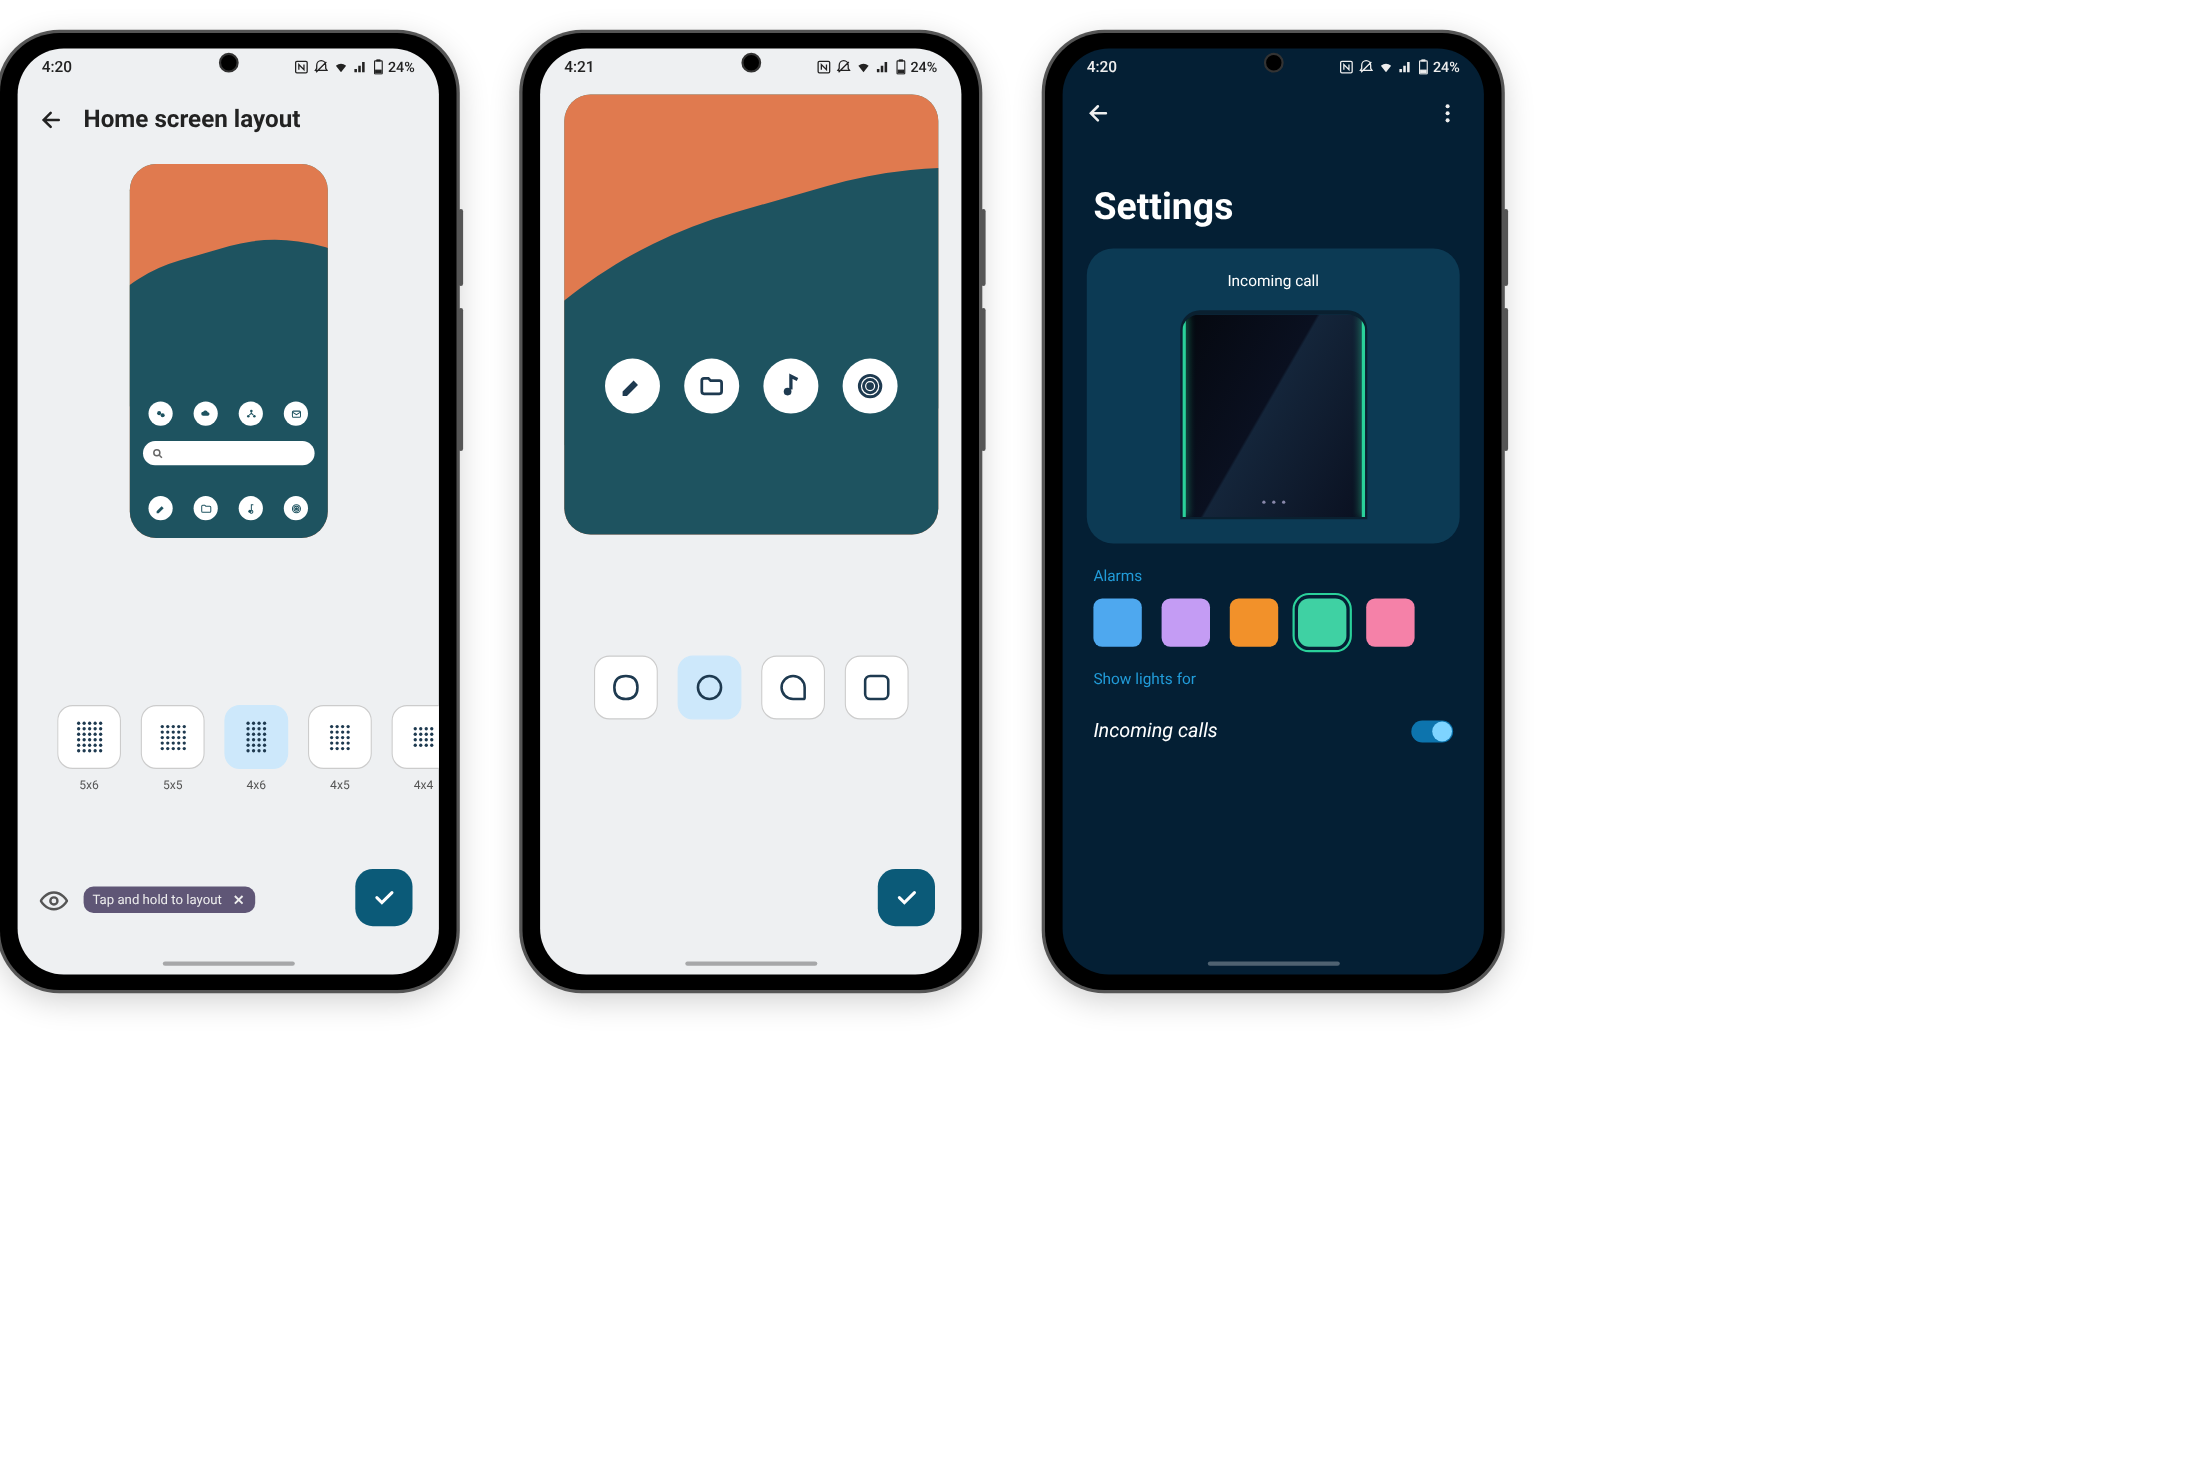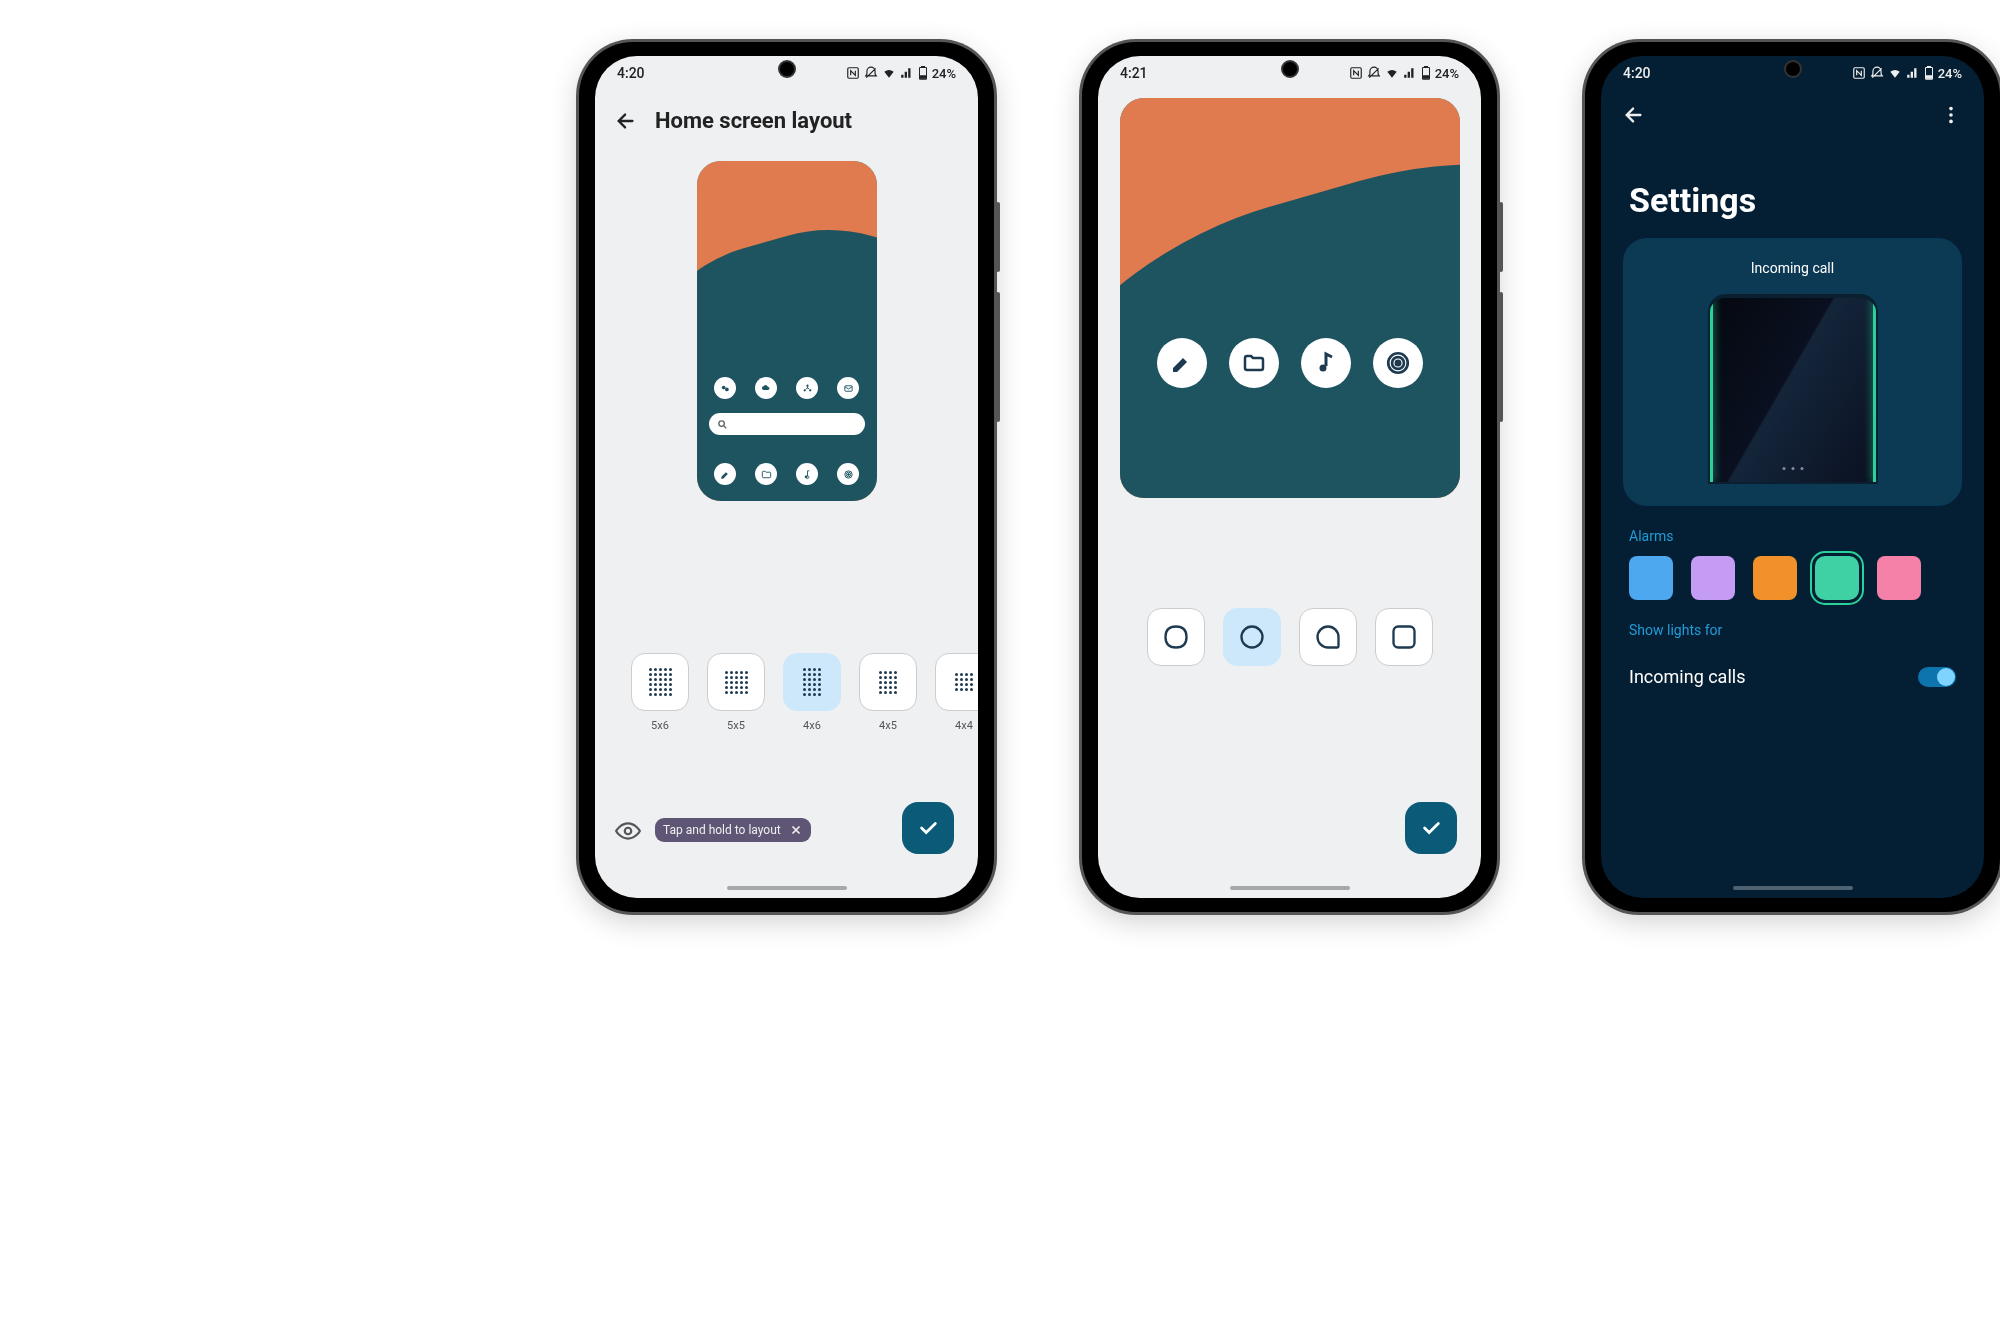--- a/index.html
+++ b/index.html
@@ -1,17 +1,17 @@
 <!DOCTYPE html>
 <html><head>
 <meta charset="utf-8">
 <style>
 * { margin:0; padding:0; box-sizing:border-box; font-family: -apple-system, BlinkMacSystemFont, "Segoe UI", Roboto, sans-serif; }
 body { background:#fff; width:2000px; height:1333px; position:relative; overflow:hidden; }
-.stage { display:flex; gap:88px; justify-content:flex-end; padding-top:30px;margin-top:12px; }
+.stage { display:flex; gap:60px; justify-content:flex-start; padding-top:30px; }
 .phone { width:415px; height:870px; position:relative; }
 .phone-frame { position:absolute; inset:0; border-radius:54px; background:#000; box-shadow:0 0 0 3px #555, 0 8px 30px rgba(0,0,0,.2); }
 .phone-screen { position:absolute; left:16px; right:16px; top:14px; bottom:14px; border-radius:42px; overflow:hidden; }
 .screen-light { background:#eef0f2; }
 .screen-dark  { background:#041f34; }
 
 .side-btn { position:absolute; right:-6px; width:4px; background:#555; border-radius:2px; }
 .side-btn.a { top:160px; height:70px; }
 .side-btn.b { top:250px; height:130px; }
 
@@ -82,21 +82,21 @@
 .edge.l { left:0; background:#2ad19a; box-shadow:0 0 8px #2ad19a; }
 .edge.r { right:0; background:#2ad19a; box-shadow:0 0 8px #2ad19a; }
 .mini-phone .dots { position:absolute; bottom:12px; left:50%; transform:translateX(-50%); display:flex; gap:6px; }
 .mini-phone .dots span { width:3px; height:3px; background:#88a; border-radius:50%; }
 
 .section-label { color:#219bd8; font-size:14px; padding:22px 28px 12px; }
 .color-row { display:flex; gap:18px; padding:0 28px; }
 .color-swatch { width:44px; height:44px; border-radius:8px; }
 .color-swatch.sel { outline:2px solid #2ad19a; outline-offset:3px; border-radius:10px; }
 
-.toggle-row { display:flex; align-items:center; justify-content:space-between; padding:16px 28px; color:#fff; font-size:18px; }
+.toggle-row { display:flex; align-items:center; justify-content:space-between; padding:16px 28px; color:#fff; font-size:18px;font-style:italic; }
 .toggle { width:38px; height:20px; background:#0d74ad; border-radius:10px; position:relative; }
 .toggle .knob { position:absolute; right:1px; top:1px; width:18px; height:18px; background:#7ed4ff; border-radius:50%; }
 
 </style>
 </head>
 <body>
 
 <div class="stage">
 
 <div class="phone">

